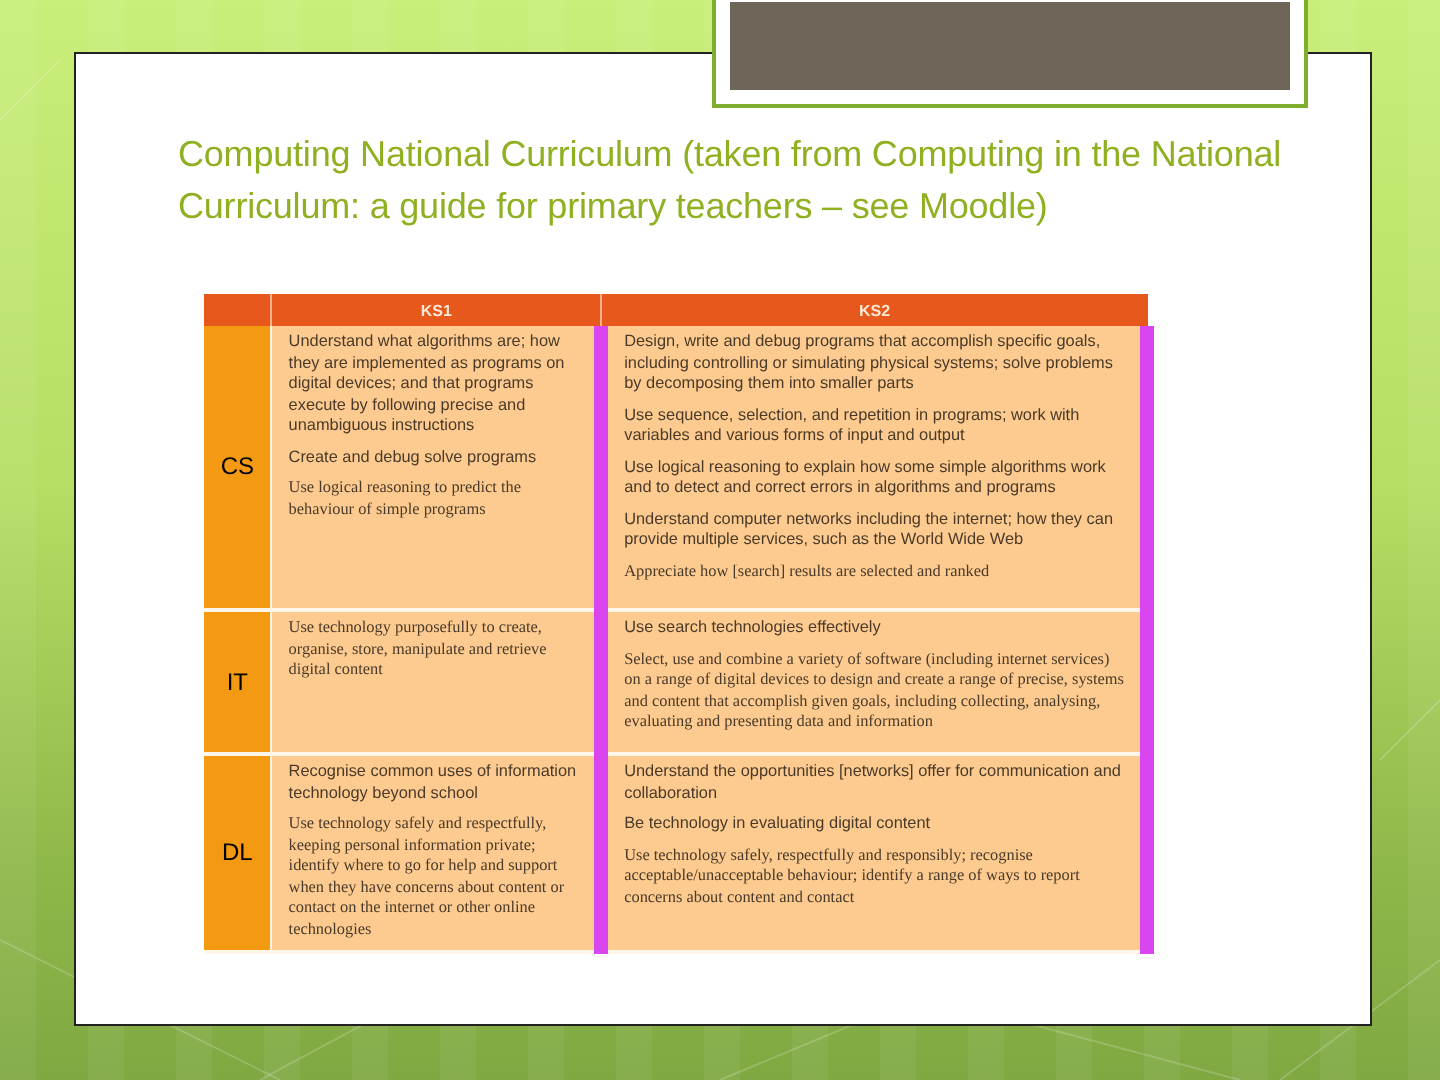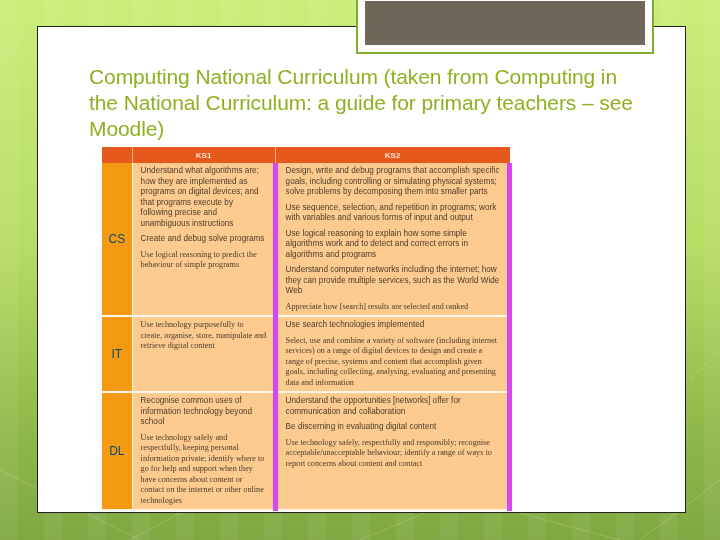--- a/index.html
+++ b/index.html
@@ -32,29 +32,29 @@
       background: #6e6658;
       border: 7px solid #ffffff;
       outline: 2px solid #7fae2e;
       z-index: 3;
     }
     .title {
       position: absolute;
       left: 89px; top: 64px;
       width: 560px;
       color: #8fb021;
-      font-size: 21px;
+      font-size: 18px;
       line-height: 26px;
       letter-spacing: -0.1px;
       z-index: 2;
     }
     .curr-table {
       position: absolute;
       left: 102px; top: 147px;
-      width: 410px;
+      width: 475px;
       border-collapse: collapse;
       font-family: "Liberation Sans", sans-serif;
       z-index: 2;
     }
     .curr-table th {
       background: #e6581b;
       color: #ffe8d4;
       font-size: 8px;
       font-weight: bold;
       height: 16px;
@@ -62,26 +62,26 @@
       border-right: 1px solid #f4b184;
     }
     .curr-table th:last-child { border-right: none; }
     .curr-table td {
       background: #fdcb8f;
       color: #4a3a2a;
       font-size: 8.2px;
       line-height: 10.5px;
       vertical-align: top;
       padding: 3px 6px 3px 8px;
-      border-right: 5px solid #d946ef;
+      border-right: 7px solid #d946ef;
       border-bottom: 2px solid #fff6ea;
     }
     .curr-table td.row-label {
       background: #f39a12;
-      color: #0c4a6e;
+      color: #000000;
       font-size: 12px;
       text-align: center;
       vertical-align: middle;
       width: 34px;
       padding: 0;
       border-right: 1px solid #fff2e0;
     }
     .curr-table td.ks1 { width: 166px; }
     .curr-table td.ks2 { width: 275px; }
     .stmt { margin-bottom: 5px; }
@@ -134,30 +134,30 @@
         <div class="stmt">Understand computer networks including the internet; how they can provide multiple services, such as the World Wide Web</div>
         <div class="stmt">Appreciate how [search] results are selected and ranked</div>
       </td>
     </tr>
     <tr class="row-it">
       <td class="row-label">IT</td>
       <td class="ks1">
         <div class="stmt">Use technology purposefully to create, organise, store, manipulate and retrieve digital content</div>
       </td>
       <td class="ks2">
-        <div class="stmt">Use search technologies implemented</div>
+        <div class="stmt">Use search technologies effectively</div>
         <div class="stmt">Select, use and combine a variety of software (including internet services) on a range of digital devices to design and create a range of precise, systems and content that accomplish given goals, including collecting, analysing, evaluating and presenting data and information</div>
       </td>
     </tr>
     <tr class="row-dl">
       <td class="row-label">DL</td>
       <td class="ks1">
         <div class="stmt">Recognise common uses of information technology beyond school</div>
         <div class="stmt">Use technology safely and respectfully, keeping personal information private; identify where to go for help and support when they have concerns about content or contact on the internet or other online technologies</div>
       </td>
       <td class="ks2">
         <div class="stmt">Understand the opportunities [networks] offer for communication and collaboration</div>
-        <div class="stmt">Be discerning in evaluating digital content</div>
+        <div class="stmt">Be technology in evaluating digital content</div>
         <div class="stmt">Use technology safely, respectfully and responsibly; recognise acceptable/unacceptable behaviour; identify a range of ways to report concerns about content and contact</div>
       </td>
     </tr>
   </tbody>
 </table>
 
 </body></html>

